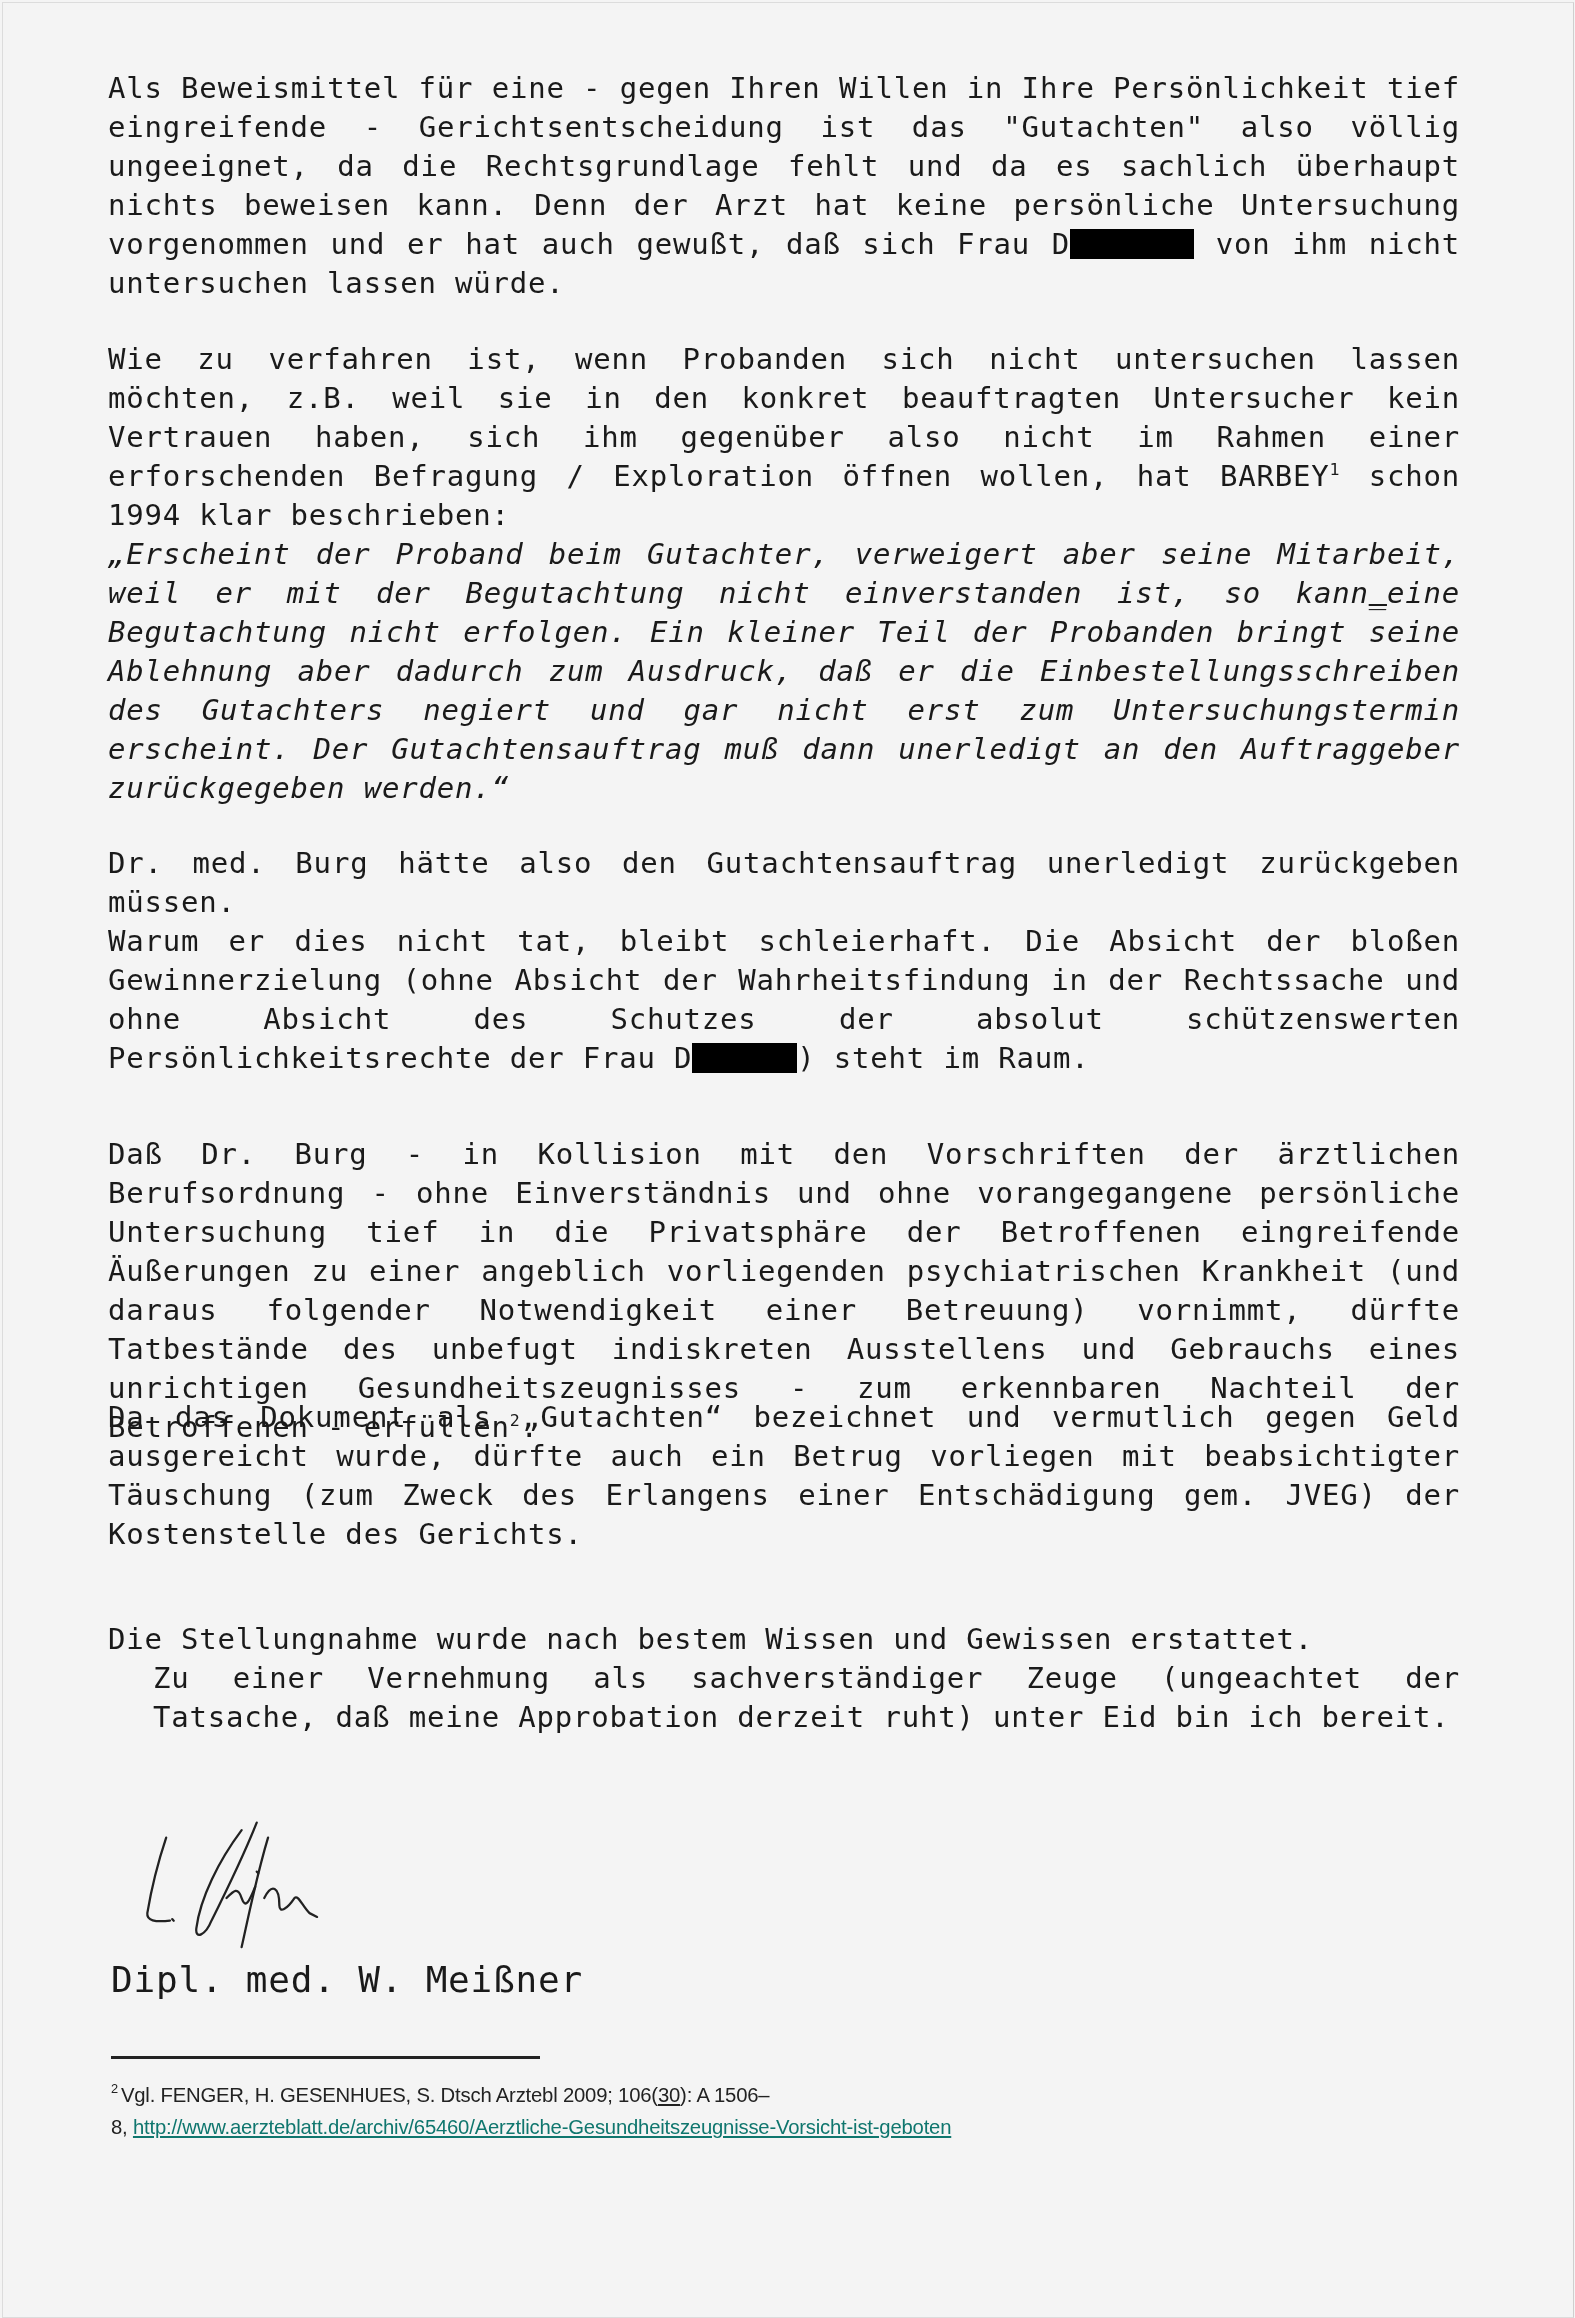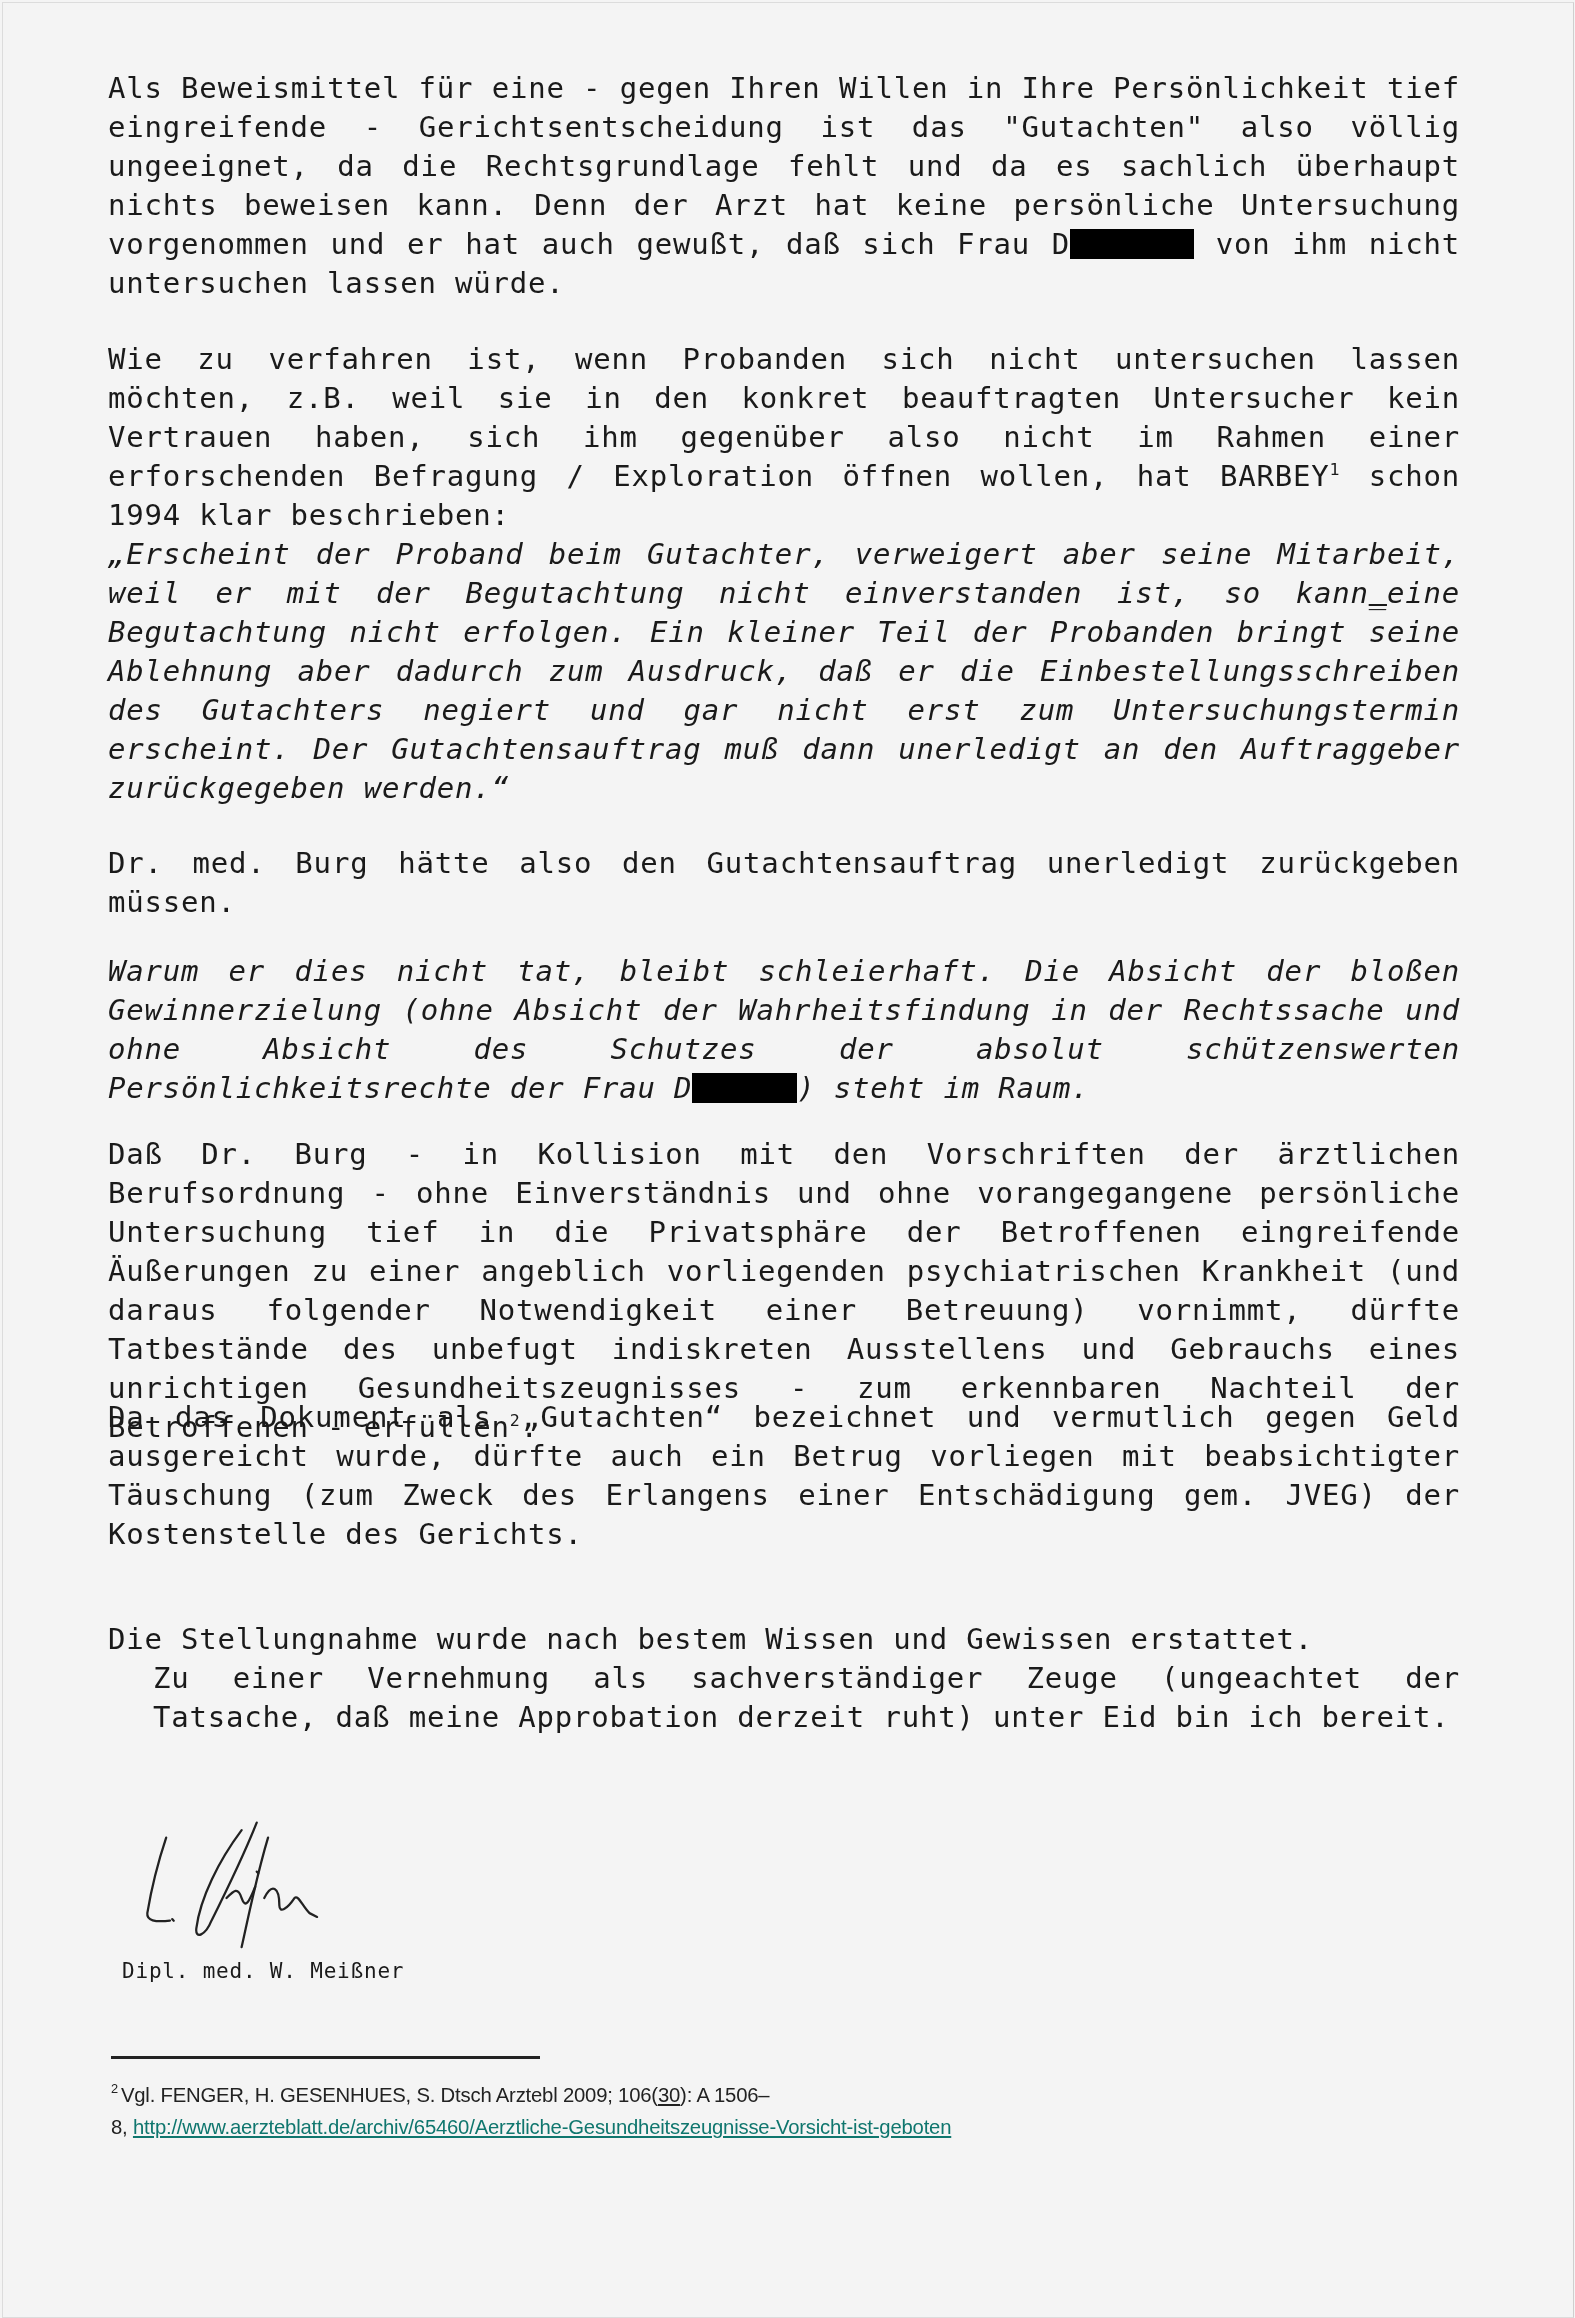--- a/index.html
+++ b/index.html
@@ -31,21 +31,21 @@
       display: inline-block;
       background: #000;
       height: 30px;
       vertical-align: -4.5px;
     }
     sup { font-size: 16.6px; line-height: 0; vertical-align: super; }
     .heading { text-decoration: underline; text-underline-offset: 4.5px; text-decoration-thickness: 2.3px; }
     .underscore { text-decoration: underline; text-decoration-thickness: 2.3px; }
     .sig-name {
       position: absolute; left: 111px; top: 1959px;
-      font-family: "DejaVu Sans Mono", monospace; font-size: 21px; letter-spacing: 0.8px; margin-left: 11px;
+      font-family: "DejaVu Sans Mono", monospace; font-size: 36px; letter-spacing: 0.8px;
     }
     .signature { position: absolute; left: 136px; top: 1815px; width: 249px; height: 151px; }
     .footnote-sep {
       position: absolute; left: 111px; top: 2056px; width: 429px; height: 3px; background: #222;
     }
     .footnotes {
       position: absolute; left: 111px; top: 2073px; width: 1130px;
       font-family: "Liberation Sans", "DejaVu Sans", sans-serif;
       font-size: 20.3px; line-height: 32px; color: #222;
       letter-spacing: -0.2px;
@@ -69,21 +69,21 @@
 </div>
 
 <div class="block italic" style="top:535px;">
   <p><span>„Erscheint der Proband beim Gutachter, verweigert aber seine Mitarbeit, weil er mit der Begutachtung nicht einverstanden ist, so kann</span><span class="underscore">_</span><span>eine Begutachtung nicht erfolgen. Ein kleiner Teil der Probanden bringt seine Ablehnung aber dadurch zum Ausdruck, daß er die Einbestellungsschreiben des Gutachters negiert und gar nicht erst zum Untersuchungstermin erscheint. Der Gutachtensauftrag muß dann unerledigt an den Auftraggeber zurückgegeben werden.“</span></p>
 </div>
 
 <div class="block" style="top:844px;">
   <p>Dr. med. Burg hätte also den Gutachtensauftrag unerledigt zurückgeben müssen.</p>
 </div>
 
-<div class="block" style="top:952px;font-style:italic;">
+<div class="block" style="top:922px;">
   <p><span>Warum er dies nicht tat, bleibt schleierhaft. Die Absicht der bloßen Gewinnerzielung (ohne Absicht der Wahrheitsfindung in der Rechtssache und ohne Absicht des Schutzes der absolut schützenswerten Persönlichkeitsrechte der Frau D</span><span class="redact" style="width:105px;"></span><span>) steht im Raum.</span></p>
 </div>
 
 <div class="block" style="top:1116px;margin-top:19px;">
   <p><span>Daß Dr. Burg - in Kollision mit  den Vorschriften der ärztlichen Berufsordnung - ohne Einverständnis und ohne vorangegangene persönliche Untersuchung tief in die Privatsphäre der Betroffenen eingreifende Äußerungen zu einer angeblich vorliegenden psychiatrischen Krankheit (und daraus folgender Notwendigkeit einer Betreuung) vornimmt, dürfte Tatbestände  des unbefugt indiskreten Ausstellens und Gebrauchs eines unrichtigen Gesundheitszeugnisses - zum erkennbaren Nachteil der Betroffenen - erfüllen</span><sup>2</sup><span>.</span></p>
 </div>
 
 <div class="block" style="top:1398px;">
   <p>Da das Dokument als „Gutachten“ bezeichnet und vermutlich gegen Geld ausgereicht wurde, dürfte auch ein Betrug vorliegen mit beabsichtigter Täuschung (zum Zweck des Erlangens einer Entschädigung gem. JVEG) der Kostenstelle des Gerichts.</p>
 </div>

